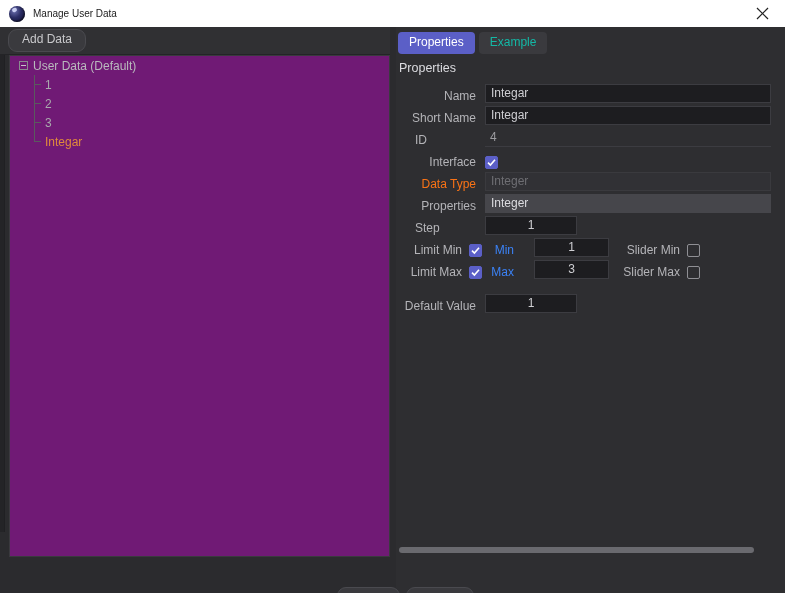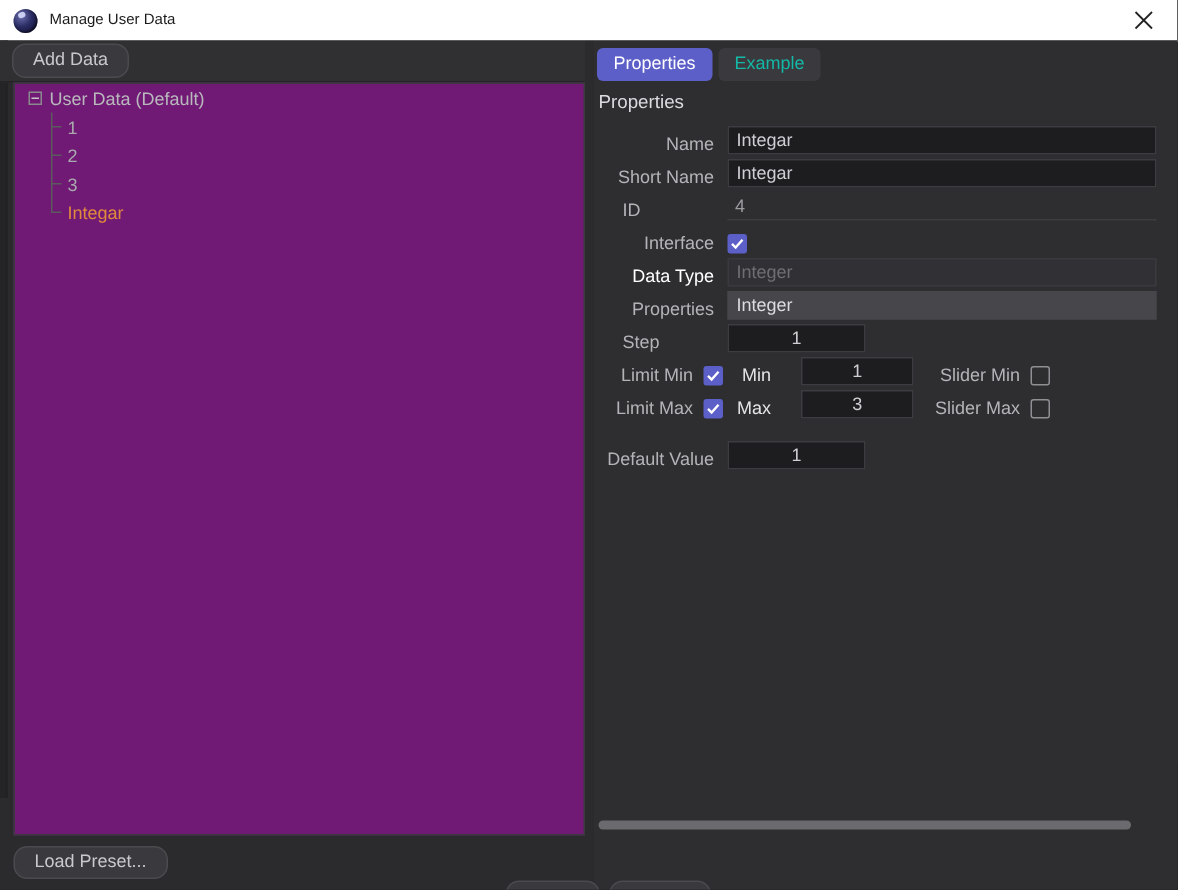--- a/index.html
+++ b/index.html
@@ -228,21 +228,21 @@
   }
   .flabel {
     width: 86px;
     text-align: right;
     padding-right: 9px;
     font-size: 12px;
     color: #b4b4b8;
     box-sizing: border-box;
     flex: none;
   }
-  .flabel.disabled { color: #ffffff; }
+  .flabel.disabled { color: #f97316; }
 
   .field {
     background: #1d1d20;
     border: 1px solid #3c3c41;
     color: #cfcfd3;
     font-size: 12px;
     font-family: "Liberation Sans", sans-serif;
     height: 19px;
     line-height: 19px;
     padding: 0 5px;
@@ -305,21 +305,21 @@
     font-size: 12px;
     color: #b4b4b8;
     box-sizing: border-box;
     flex: none;
   }
   .mm-label {
     width: 52px;
     text-align: right;
     padding-right: 20px;
     font-size: 12px;
-    color: #e5e5e5;
+    color: #3b82f6;
     box-sizing: border-box;
     flex: none;
   }
   .sl-label {
     width: 78px;
     text-align: right;
     padding-right: 7px;
     font-size: 12px;
     color: #b4b4b8;
     box-sizing: border-box;
@@ -412,21 +412,20 @@
 
       <div class="tree-row tree-child">
         <span class="stem stem-last"></span>
         <span class="tick"></span>
         <span class="child-label selected">Integar</span>
       </div>
 
     </div>
 
     <div class="preset-row">
-      <button class="btn">Load Preset...</button>
     </div>
 
   </div>
 
   <div class="splitter"></div>
 
   <div class="right-pane">
 
     <div class="tab-strip">
       <div class="tab active">Properties</div>

